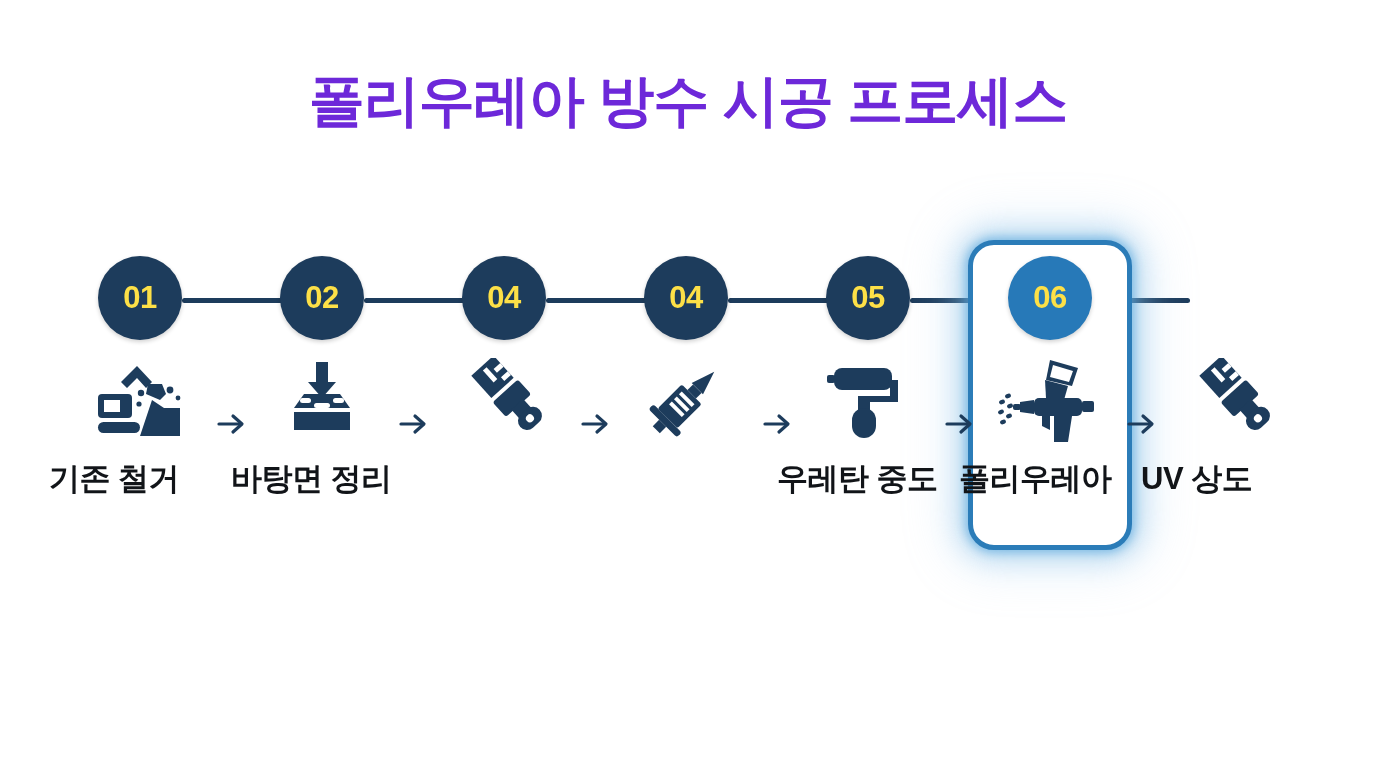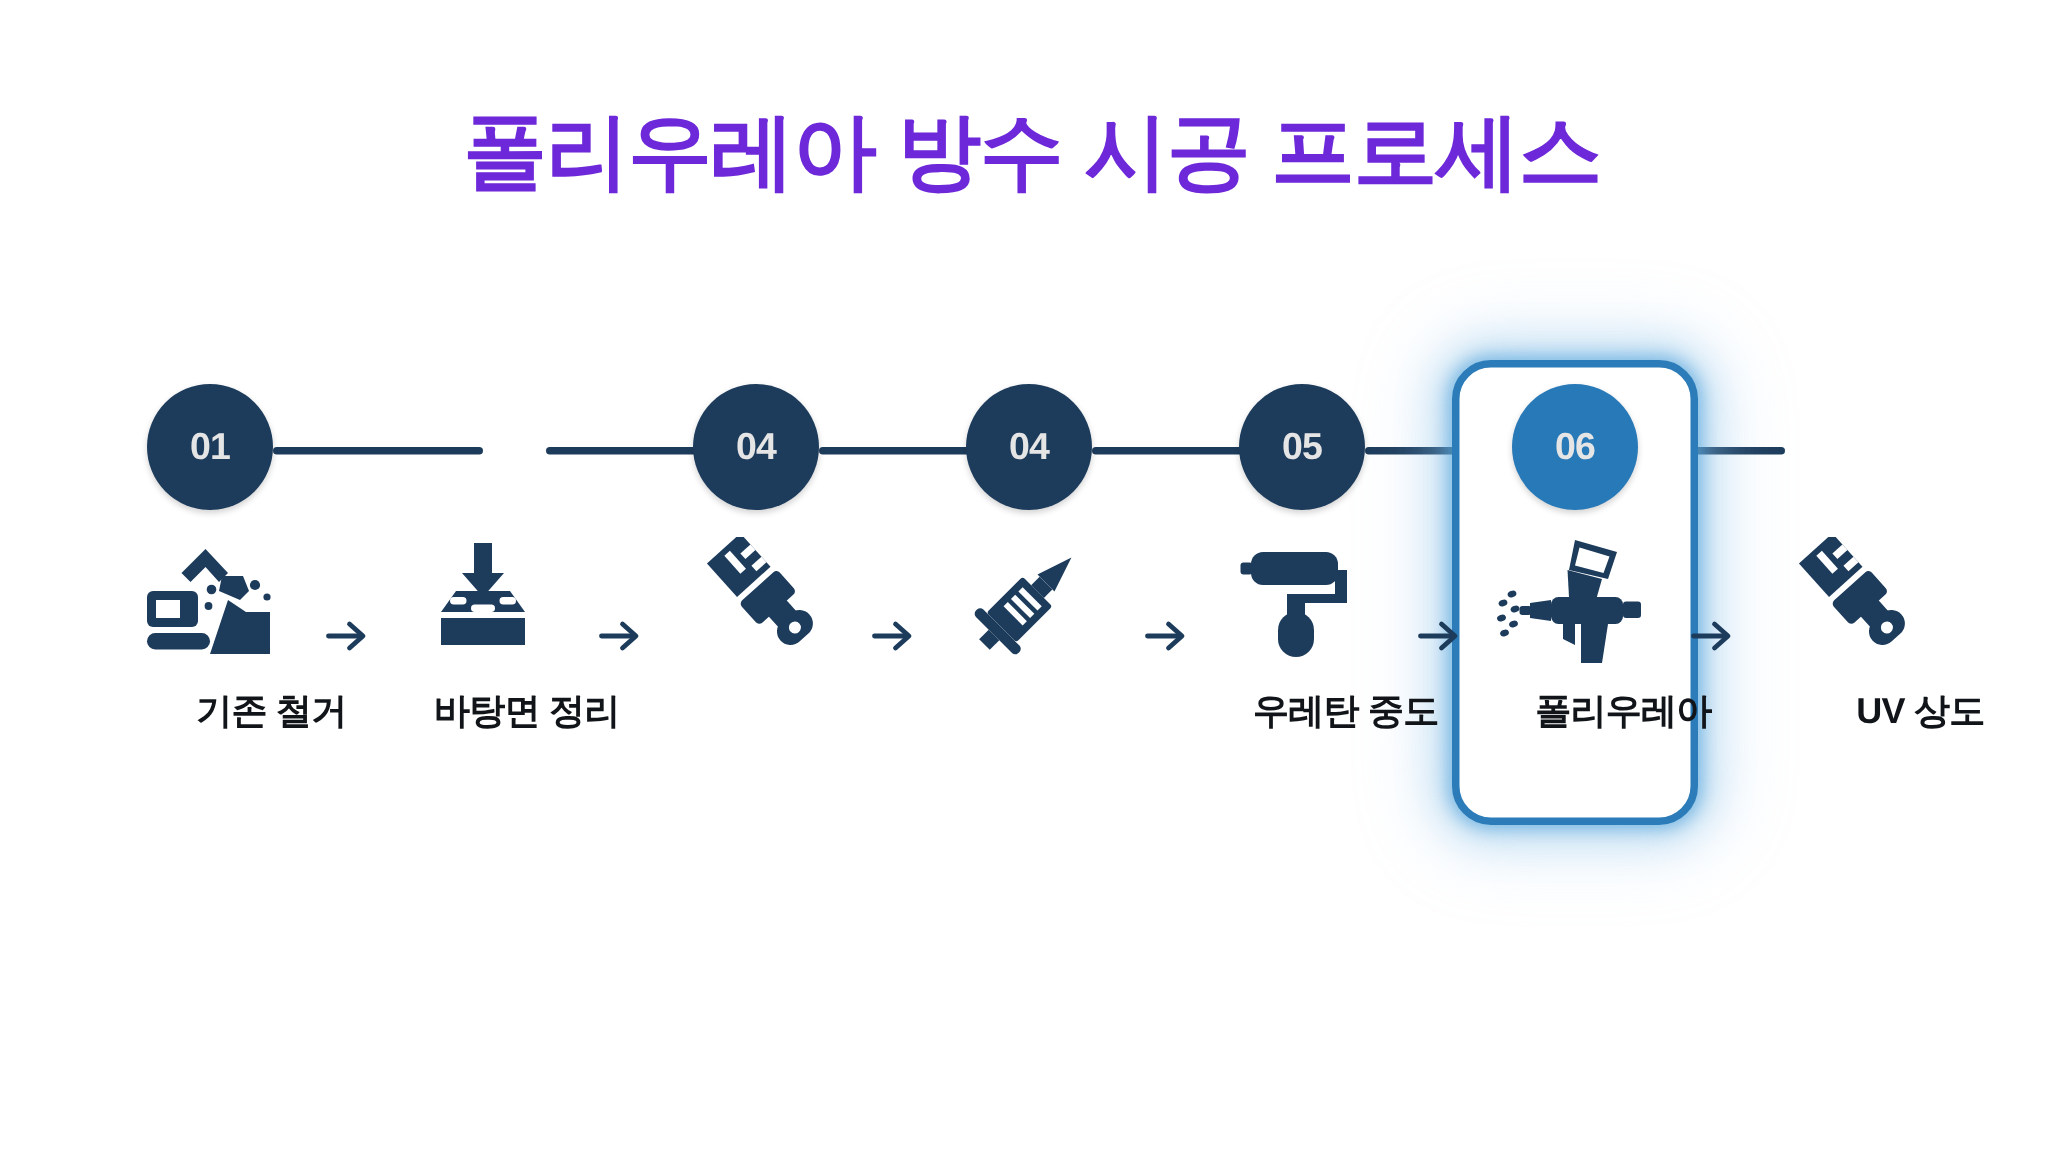--- a/index.html
+++ b/index.html
@@ -83,22 +83,22 @@
 
   .circle {
     position: absolute;
     top: 26px;
     left: 50%;
     margin-left: -42px;
     width: 84px;
     height: 84px;
     border-radius: 50%;
     background: #1d3c5c;
-    color: #e5e5e5;
-    font-size: 25px;
+    color: #fde047;
+    font-size: 31px;
     font-weight: bold;
     display: flex;
     align-items: center;
     justify-content: center;
     letter-spacing: -0.5px;
     box-shadow: 0 2px 4px rgba(0,0,0,0.18);
   }
   .step.active .circle {
     background: #2779b8;
   }
@@ -117,22 +117,22 @@
   .icon-wrap svg {
     display: block;
   }
 
   .step-label {
     position: absolute;
     top: 228px;
     left: 50%;
     margin-left: -91px;
     width: 182px;
-    text-align: right;
-    font-size: 24px;
+    text-align: left;
+    font-size: 31px;
     font-weight: bold;
     color: #111418;
     letter-spacing: -0.5px;
     white-space: nowrap;
   }
 
   
   .arrow {
     position: absolute;
     top: 178px;           
@@ -174,20 +174,21 @@
           <circle cx="51" cy="33" r="3.2"></circle>
           <circle cx="49" cy="44" r="2.6"></circle>
           <circle cx="80" cy="30" r="3.4"></circle>
           <circle cx="88" cy="38" r="2.4"></circle>
         </svg>
       </div>
       <div class="step-label">기존 철거</div>
     </div>
 
     <div class="step" style="left:322px;">
+      <div class="circle">02</div>
       <div class="icon-wrap">
         <svg width="100" height="80" viewBox="0 0 100 80" fill="#1d3c5c">
           <rect x="44" y="2" width="12" height="22"></rect>
           <path d="M36 22 L64 22 L50 38 Z"></path>
           <path d="M22 48 L32 34 L68 34 L78 48 Z"></path>
           <rect x="28" y="38" width="11" height="5" rx="2.5" fill="#ffffff"></rect>
           <rect x="61" y="38" width="11" height="5" rx="2.5" fill="#ffffff"></rect>
           <rect x="42" y="43" width="16" height="5" rx="2.5" fill="#ffffff"></rect>
           <rect x="22" y="52" width="56" height="18"></rect>
         </svg>

